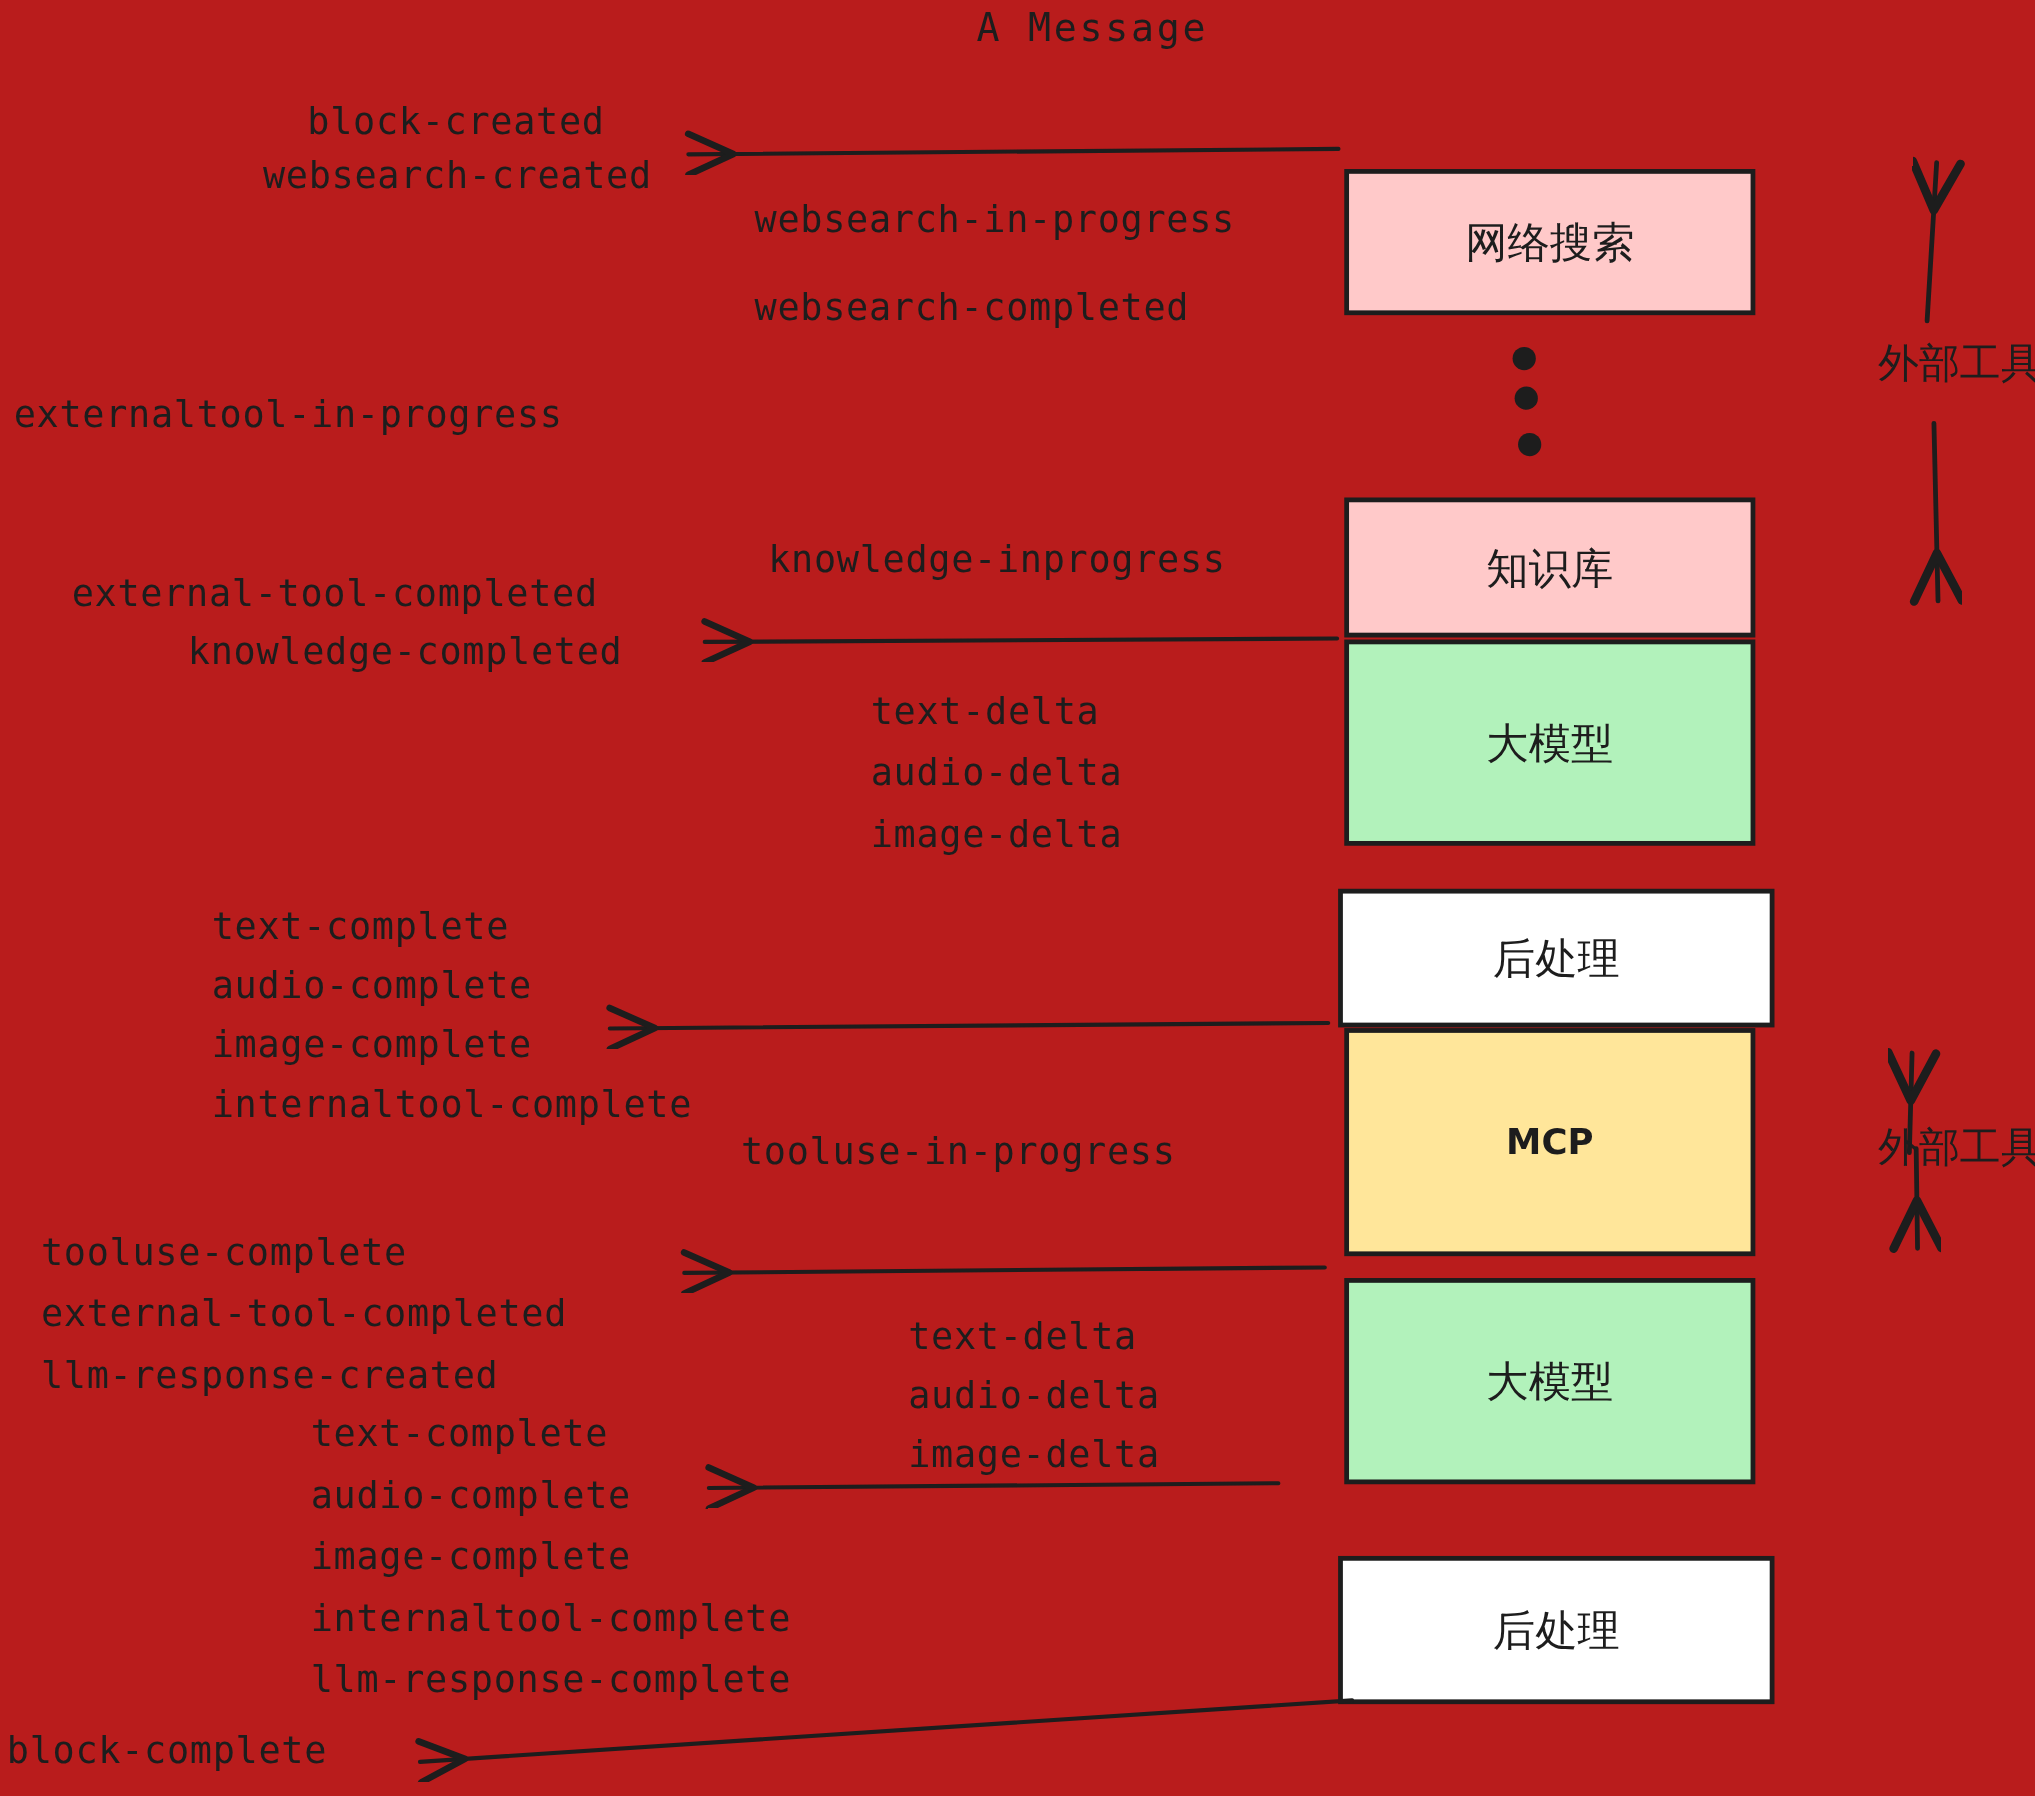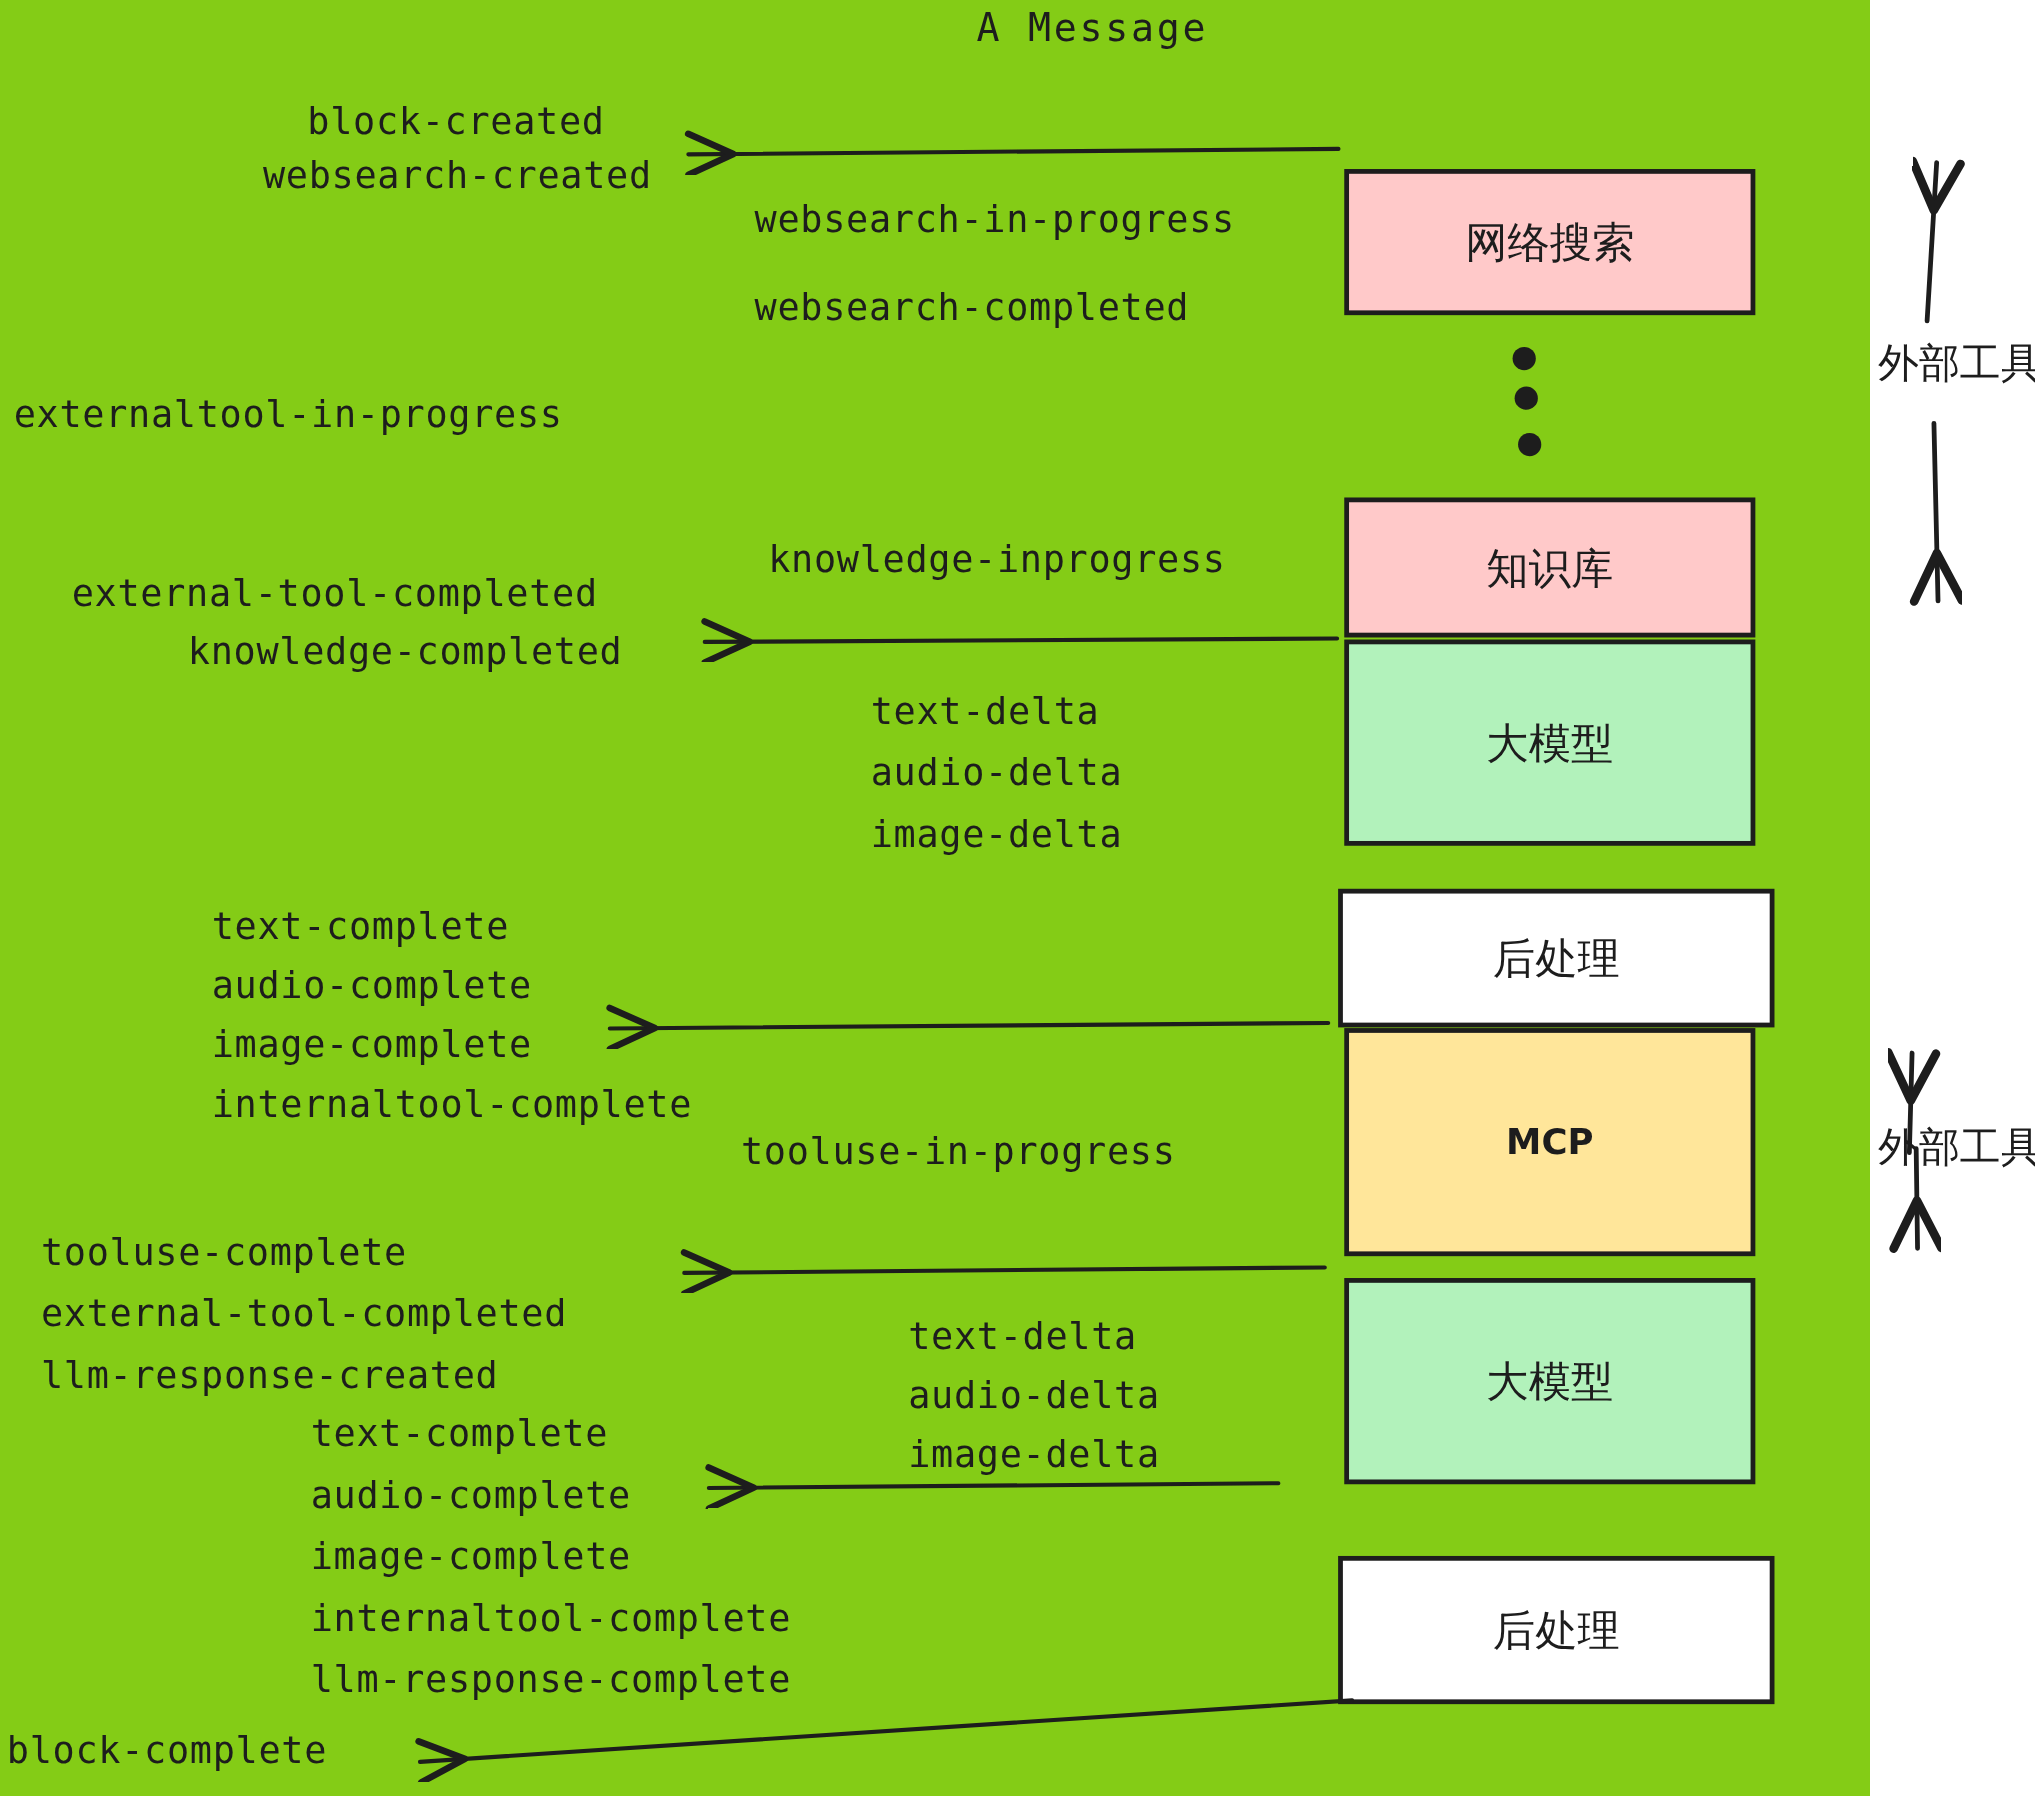--- a/index.html
+++ b/index.html
@@ -8,23 +8,23 @@
     background: #ffffff;
   }
   body {
     width: 2035px;
     height: 1796px;
     font-family: "DejaVu Sans Mono", monospace;
     overflow: hidden;
   }
   #diagram-root {
     position: relative;
-    width: 1870px;
+    width: 2035px;
     height: 1796px;
-    background: #84cc16;
+    background: #b91c1c;
   }
   svg.layer {
     position: absolute;
     top: 0;
     left: 0;
     width: 2035px;
     height: 1796px;
   }
   .evt {
     font-family: "DejaVu Sans Mono", "Liberation Mono", monospace;

